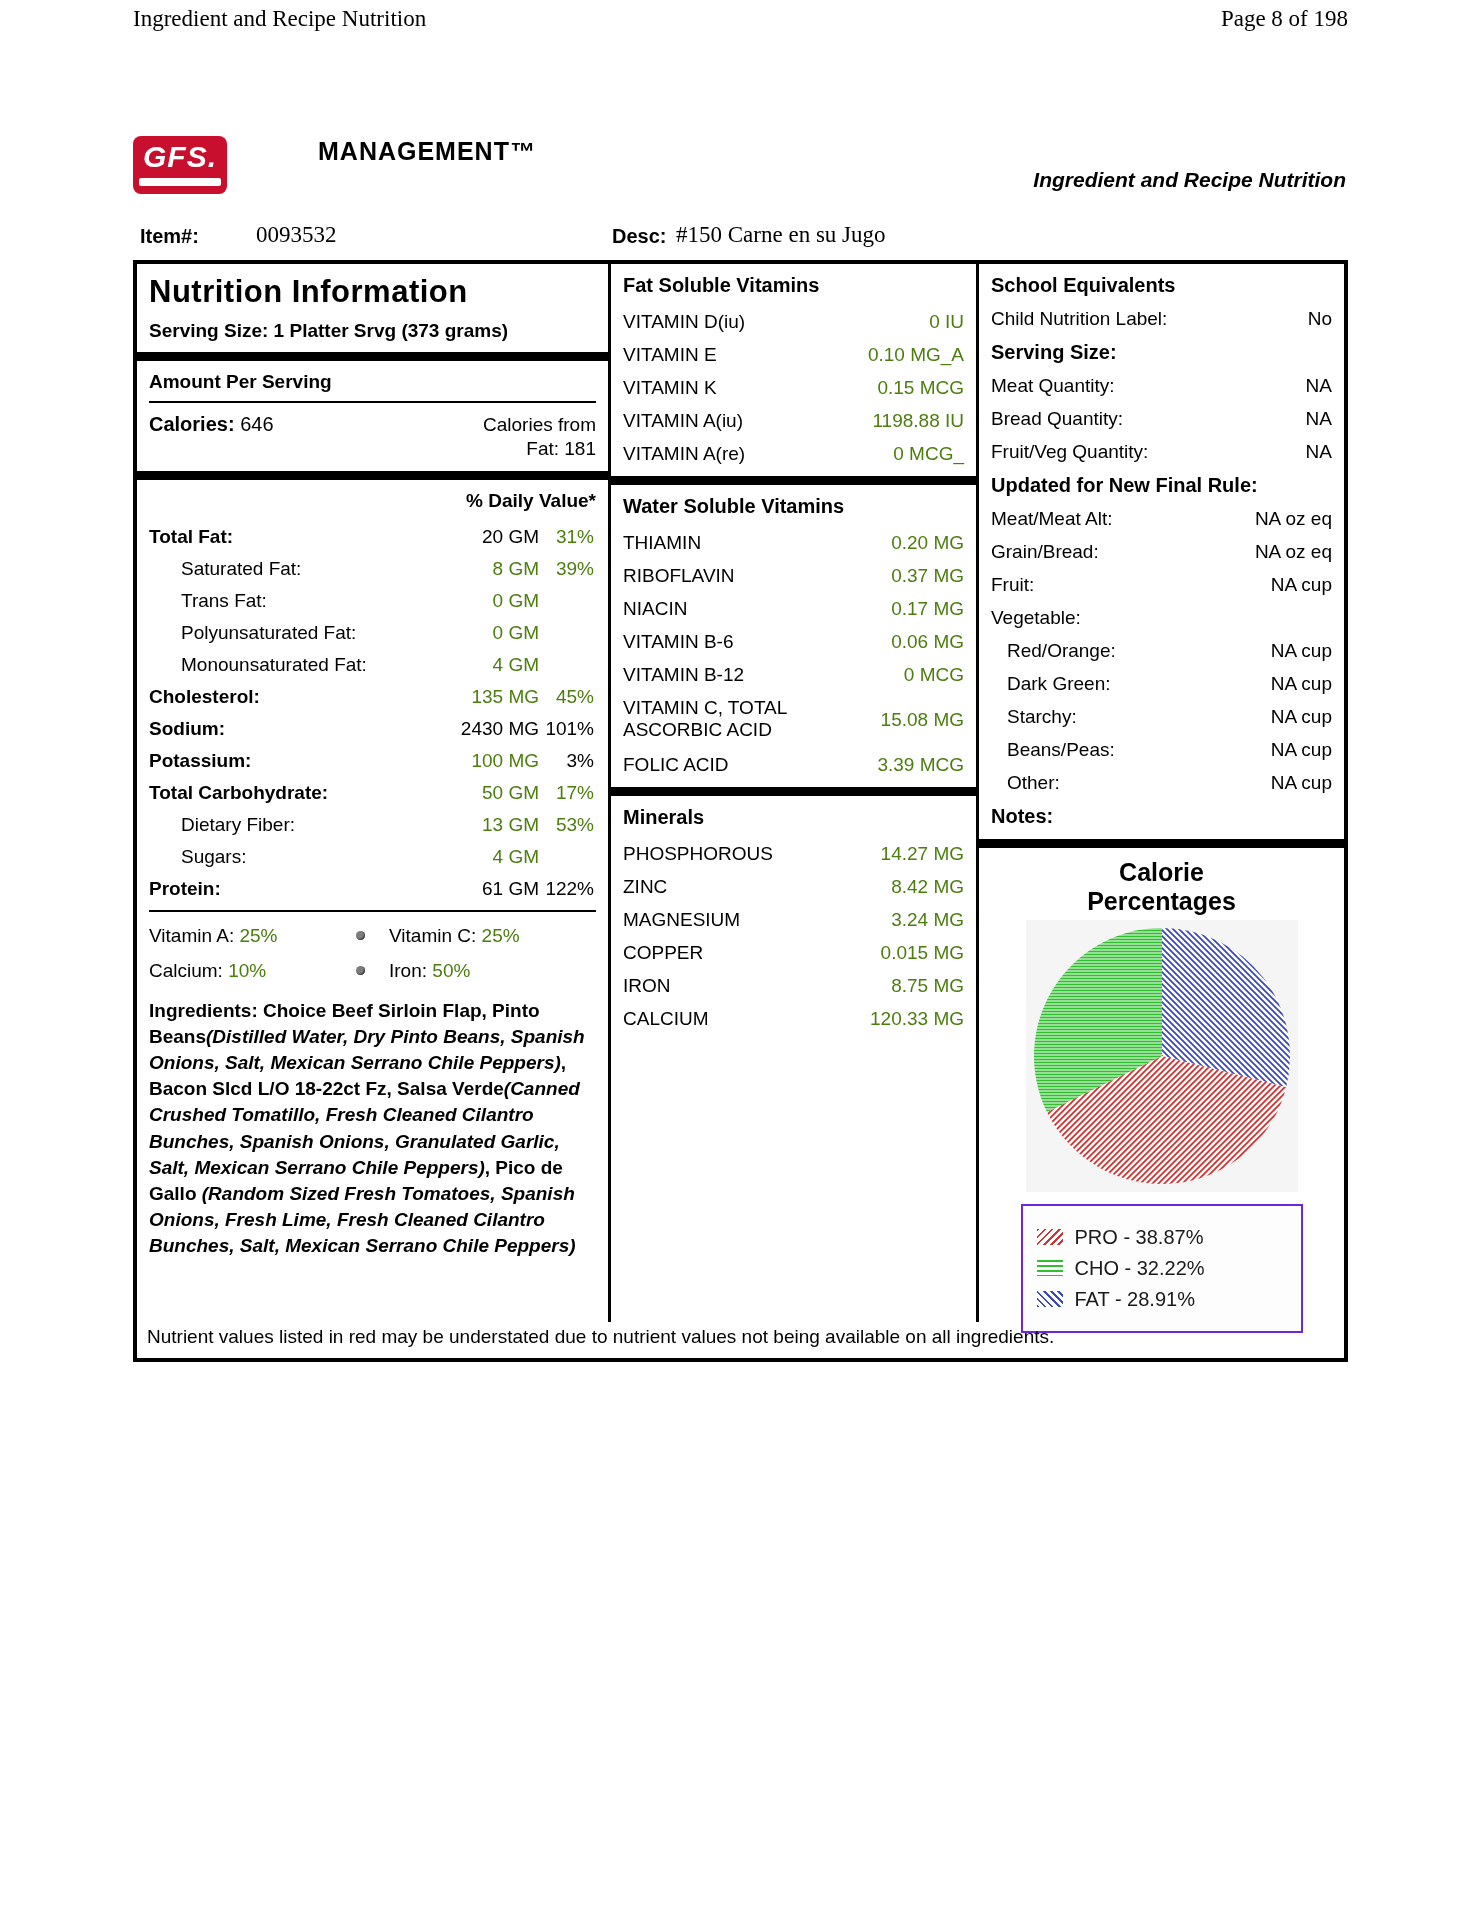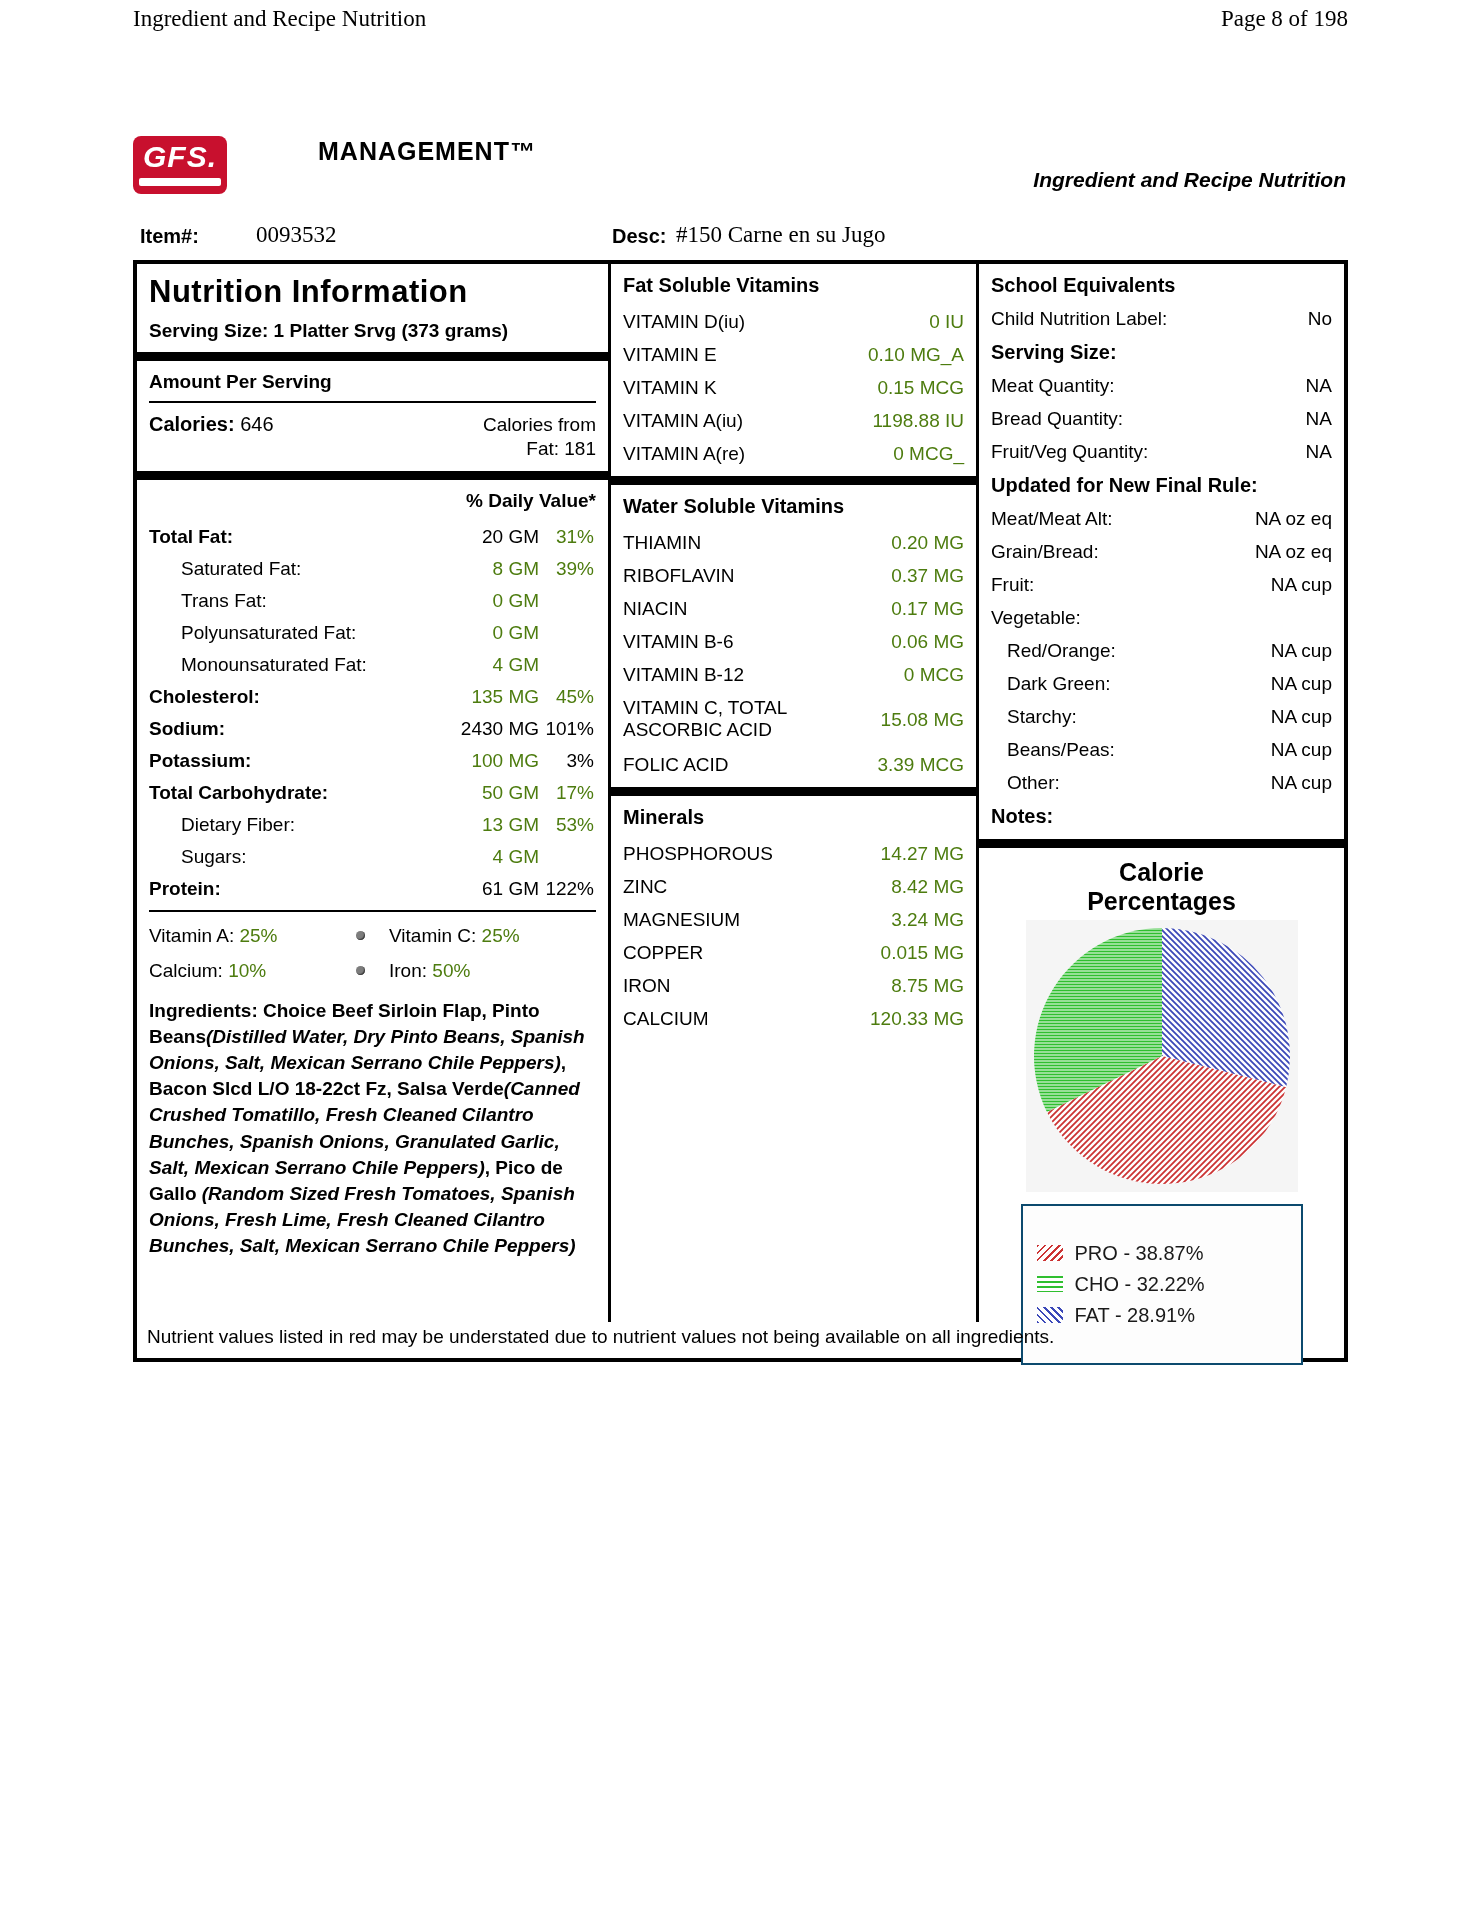--- a/index.html
+++ b/index.html
@@ -100,21 +100,21 @@
 
   
   .s-row { position:relative; min-height:21px; margin-bottom:11px; font-size:19px; }
   .s-value { position:absolute; right:0; top:0; }
   .s-head { font-weight:bold; font-size:20px; margin:2px 0 11px; }
   .s-row.indent-sm { padding-left:16px; }
 
   
   .chart-title { width:190px; margin:8px auto 2px; text-align:center; font-weight:bold; font-size:25px; line-height:1.15; }
   .pie-wrap { width:272px; height:272px; margin:4px auto 6px; background:#f5f5f5; }
-  .legend-box { width:282px; margin:12px auto 0; border:2px solid #0c4a6e; padding:28px 14px; background:#fdfdfd; }
+  .legend-box { width:282px; margin:12px auto 0; border:2px solid #6d28d9; padding:12px 14px; background:#fdfdfd; }
   .legend-row { display:flex; align-items:center; margin:8px 0; font-size:20px; color:#1a1a1a; }
   .legend-swatch { width:26px; height:16px; margin-right:12px; display:inline-block; flex:0 0 auto; }
 </style>
 </head>
 <body>
 
 <div class="sheet">
 
   <div class="top-header">
     <span>Ingredient and Recipe Nutrition</span>

